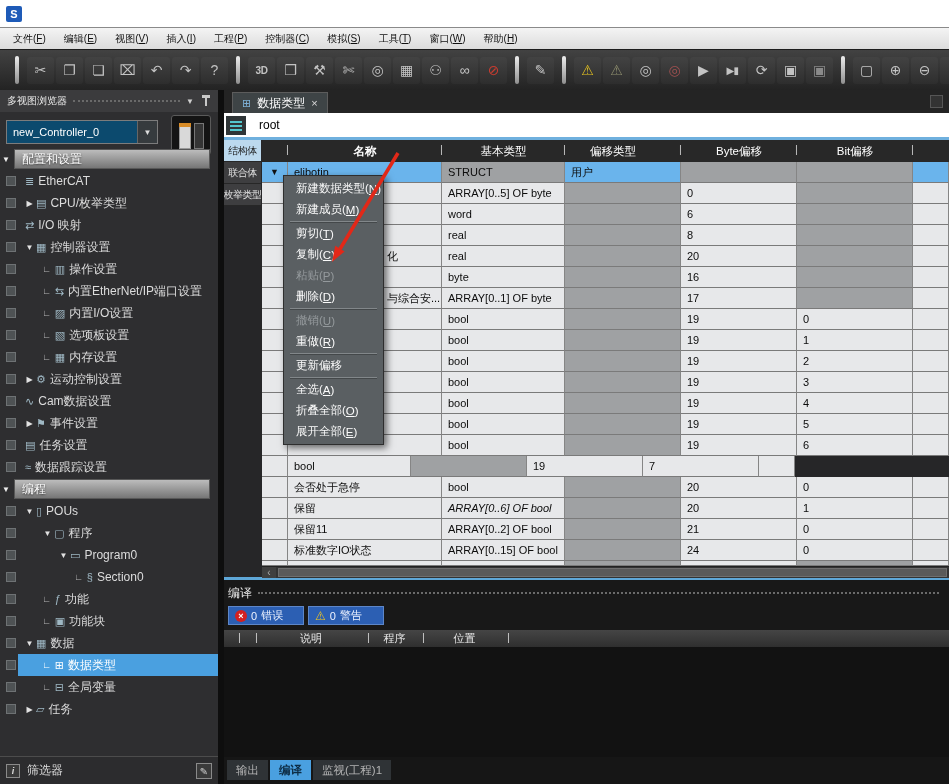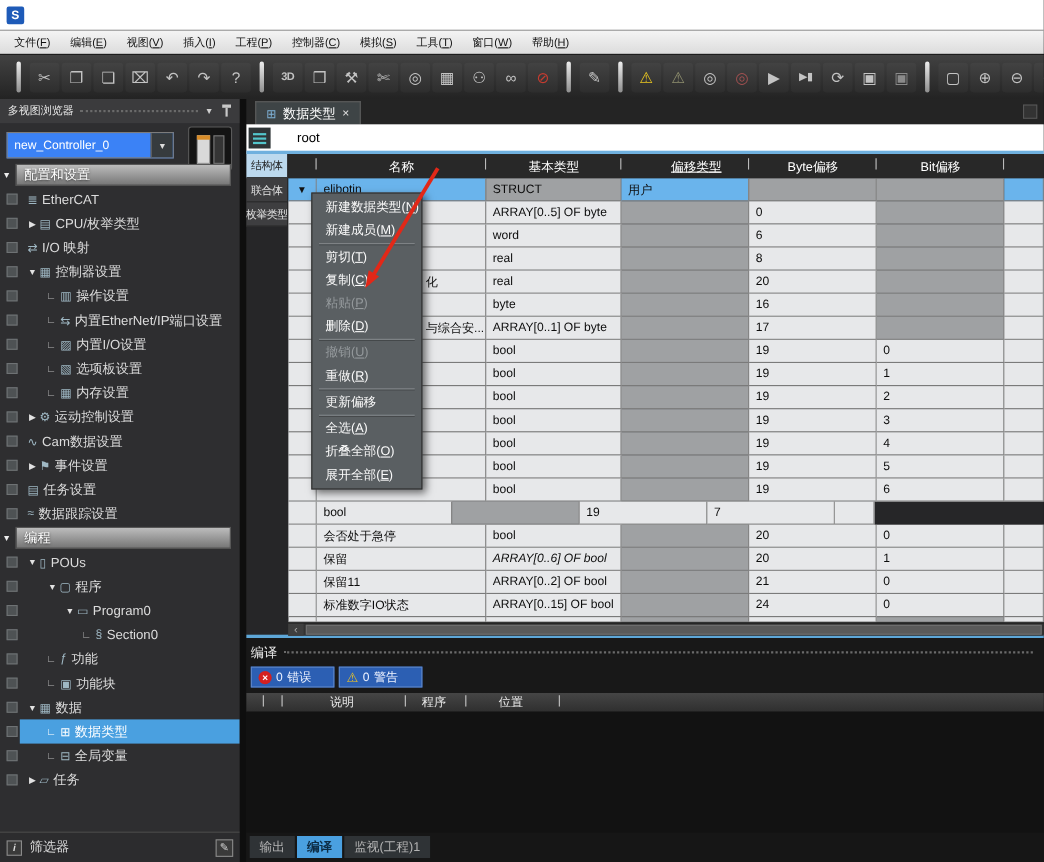--- a/index.html
+++ b/index.html
@@ -33,21 +33,21 @@
   #sidebar-header{position:absolute;left:0;top:0;right:0;height:22px;background:#3b3b3d;
     display:flex;align-items:center;padding:0 7px}
   #sidebar-title{font-size:10px;color:#e8e8e8;white-space:nowrap}
   .dots{flex:1;height:5px;border-bottom:2px dotted #6a6a6a;margin:0 6px 4px}
   .s-caret{color:#cfcfcf;font-size:8px;margin-right:7px}
   .pin{width:10px;height:12px;position:relative;flex:none}
   .pin::before{content:"";position:absolute;left:4px;top:3px;width:2px;height:8px;background:#c8c8c8}
   .pin::after{content:"";position:absolute;left:1px;top:0;width:8px;height:3px;background:#c8c8c8}
 
   #ctrl-row{position:absolute;left:0;top:25px;right:0;height:40px}
-  #ctrl-dd{position:absolute;left:6px;top:5px;width:152px;height:24px;background:#3b82f6;
+  #ctrl-dd{position:absolute;left:6px;top:5px;width:152px;height:24px;background:#0c4a6e;
     border:1px solid #7c7c7c;display:flex;align-items:stretch}
   #ctrl-dd-text{flex:1;color:#fff;font-size:11px;display:flex;align-items:center;padding-left:6px}
   #ctrl-dd-btn{width:20px;background:#363b3e;border-left:1px solid #666;color:#ddd;font-size:8px;
     display:flex;align-items:center;justify-content:center}
   #device-ico{position:absolute;right:7px;top:0;width:40px;height:40px;background:#141414;
     border:1px solid #5a5a5a;border-radius:3px}
   #device-ico .dv1{position:absolute;left:7px;top:7px;width:12px;height:26px;background:#d9d9d9;border:1px solid #999}
   #device-ico .dv2{position:absolute;left:22px;top:7px;width:10px;height:26px;background:#353535;border:1px solid #777}
   #device-ico .dv3{position:absolute;left:7px;top:7px;width:12px;height:4px;background:#d88c28}
 
@@ -83,21 +83,21 @@
   .tab-ico{color:#7fb2d8;font-size:11px}
   #doc-tab-label{color:#fff;font-size:12px}
   .tab-close{color:#ddd;font-size:11px}
   .strip-btn{position:absolute;right:6px;top:5px;width:13px;height:13px;background:#333;border:1px solid #565656}
 
   #rootbar{position:absolute;left:224px;top:113px;width:725px;height:27px;background:#fff;
     border-bottom:3px solid #6fb0de;display:flex;align-items:center}
   .root-ico{width:20px;height:19px;margin-left:2px;background:#2f3537;position:relative;flex:none}
   .root-ico::after{content:"";position:absolute;left:4px;top:5px;width:12px;height:2px;background:#53c6cc;
     box-shadow:0 4px 0 #53c6cc,0 8px 0 #53c6cc}
-  #root-text{margin-left:24px;font-size:12px;color:#000}
+  #root-text{margin-left:13px;font-size:12px;color:#000}
 
   
   #editor{position:absolute;left:224px;top:140px;width:725px;height:440px;background:#262628;
     border-bottom:3px solid #5ea7d8}
   #vtabs{position:absolute;left:0;top:0;width:37px}
   .vtab{height:22px;background:#3e3e40;color:#e0e0e0;font-size:10px;letter-spacing:-0.5px;
     display:flex;align-items:center;justify-content:center;border-bottom:1px solid #272727;
     overflow:hidden;white-space:nowrap}
   .vtab.sel{background:#bcd9ee;color:#1c1c1c}
   #grid{position:absolute;left:38px;top:0;right:0;height:426px;overflow:hidden}
@@ -427,23 +427,23 @@
   </div>
 
   <div id="editor">
     <div id="vtabs">
         <div class="vtab sel">结构体</div>
         <div class="vtab">联合体</div>
         <div class="vtab">枚举类型</div>
       </div>
     <div id="grid">
       <div id="ghead">
-          <span class="hlabel" style="left: 26px; width: 154px;">名称</span>
+          <span class="hlabel" style="left: 26px; width: 154px; font-weight: bold;">名称</span>
           <span class="hlabel" style="left: 180px; width: 123px;">基本类型</span>
-          <span class="hlabel" style="left: 313px; width: 116px; text-decoration: underline;">偏移类型</span>
+          <span class="hlabel" style="left: 293px; width: 116px;">偏移类型</span>
           <span class="hlabel" style="left: 419px; width: 116px;">Byte偏移</span>
           <span class="hlabel" style="left: 535px; width: 116px;">Bit偏移</span>
           <span class="hpipe" style="left: 24px;">|</span>
           <span class="hpipe" style="left: 178px;">|</span>
           <span class="hpipe" style="left: 301px;">|</span>
           <span class="hpipe" style="left: 417px;">|</span>
           <span class="hpipe" style="left: 533px;">|</span>
           <span class="hpipe" style="left: 649px;">|</span>
         </div>
       <div id="grows">

